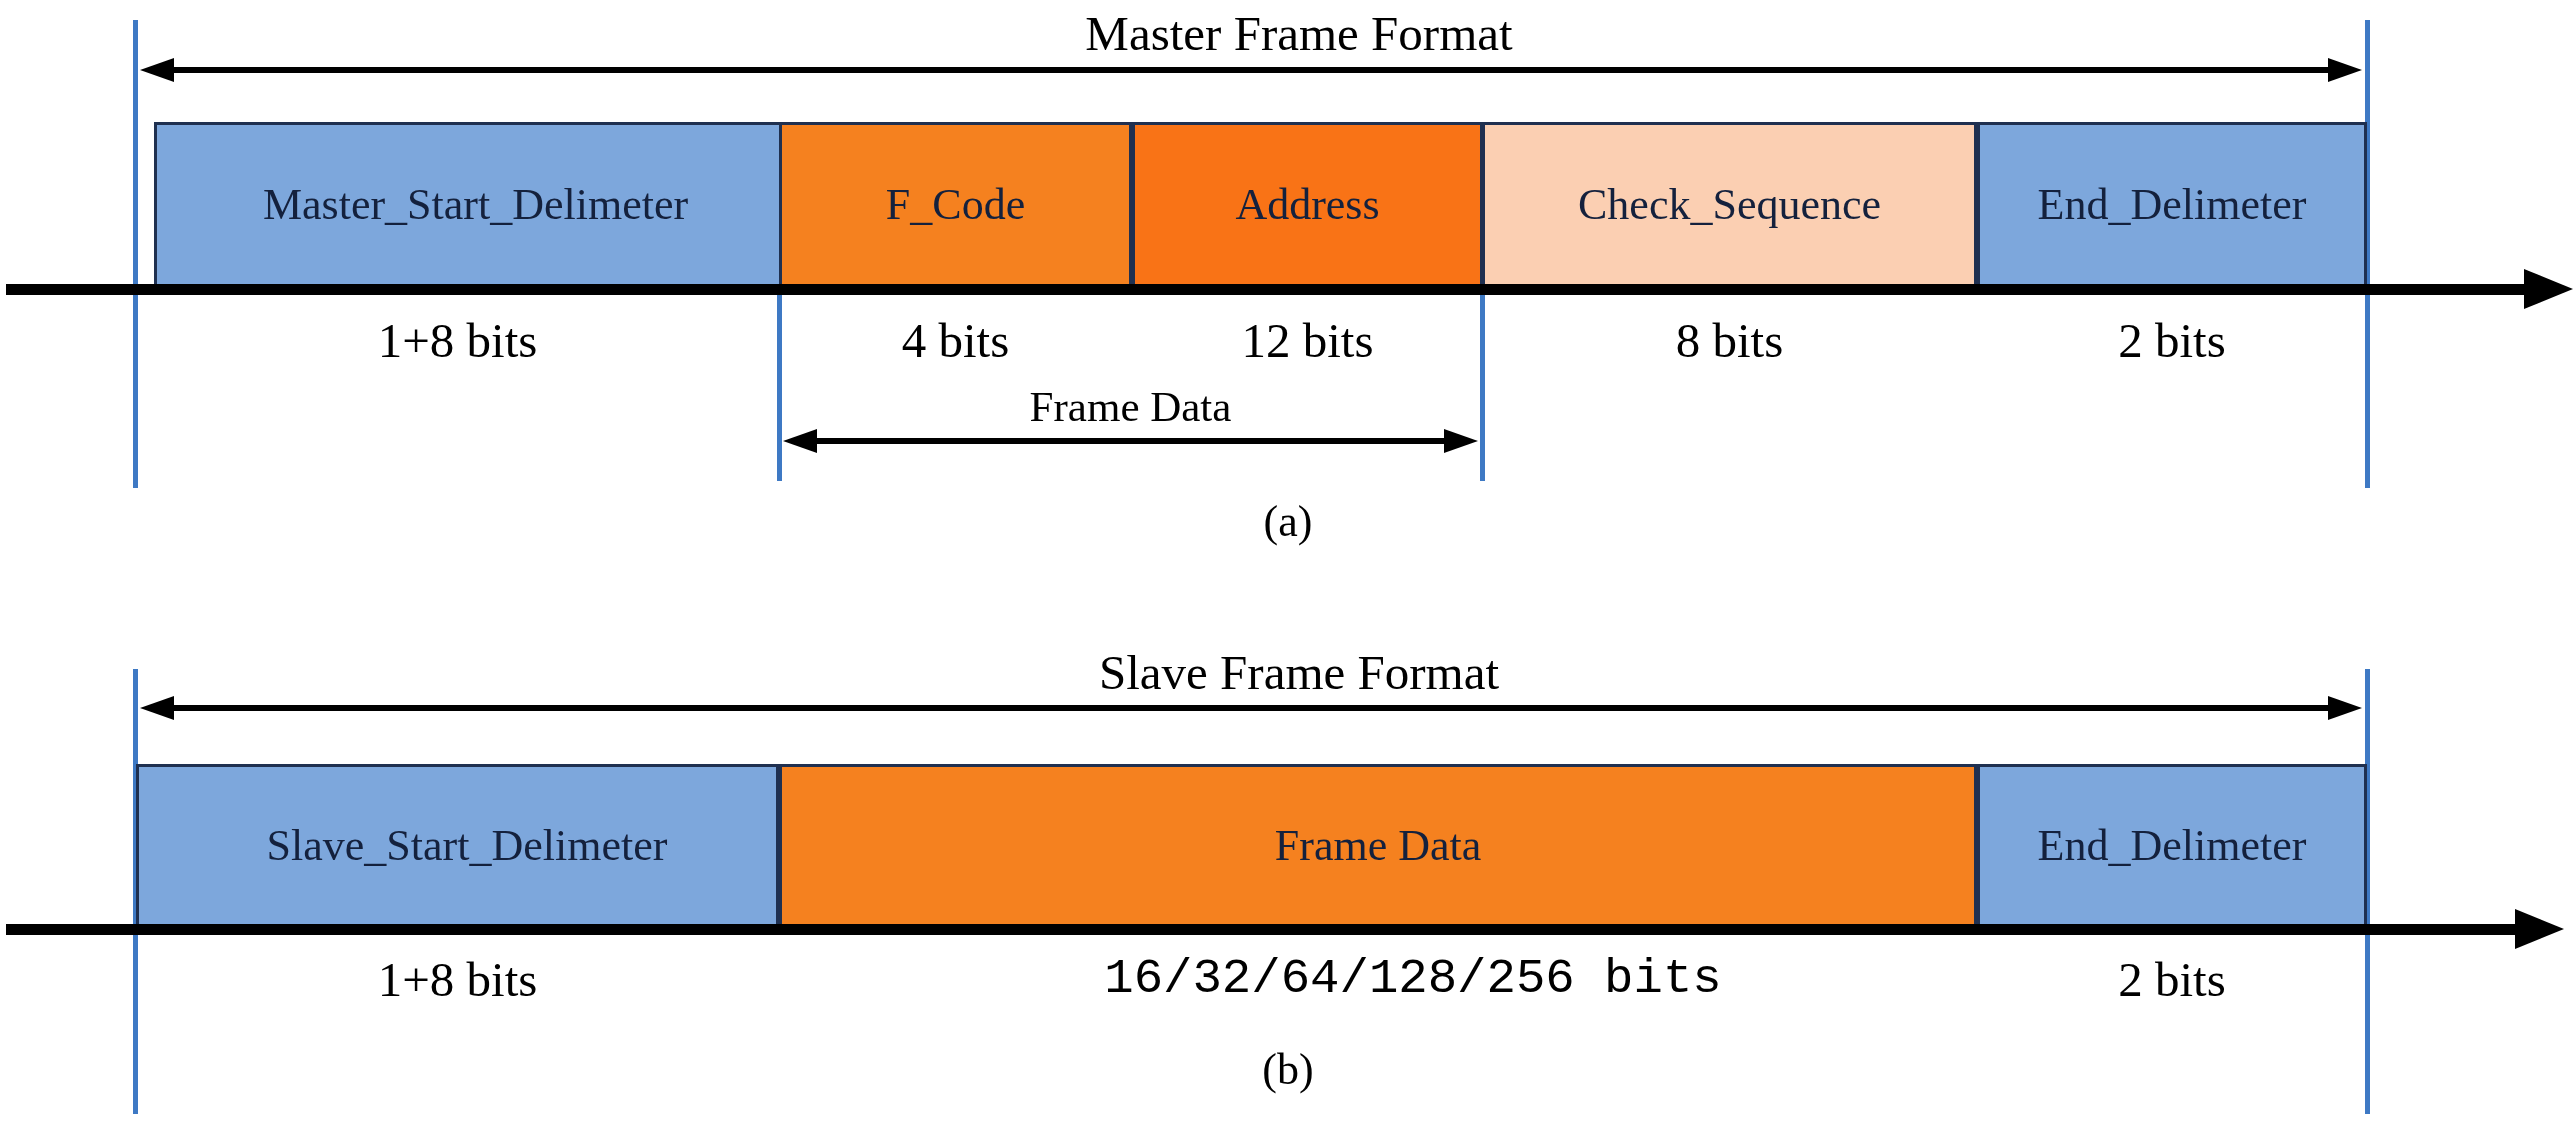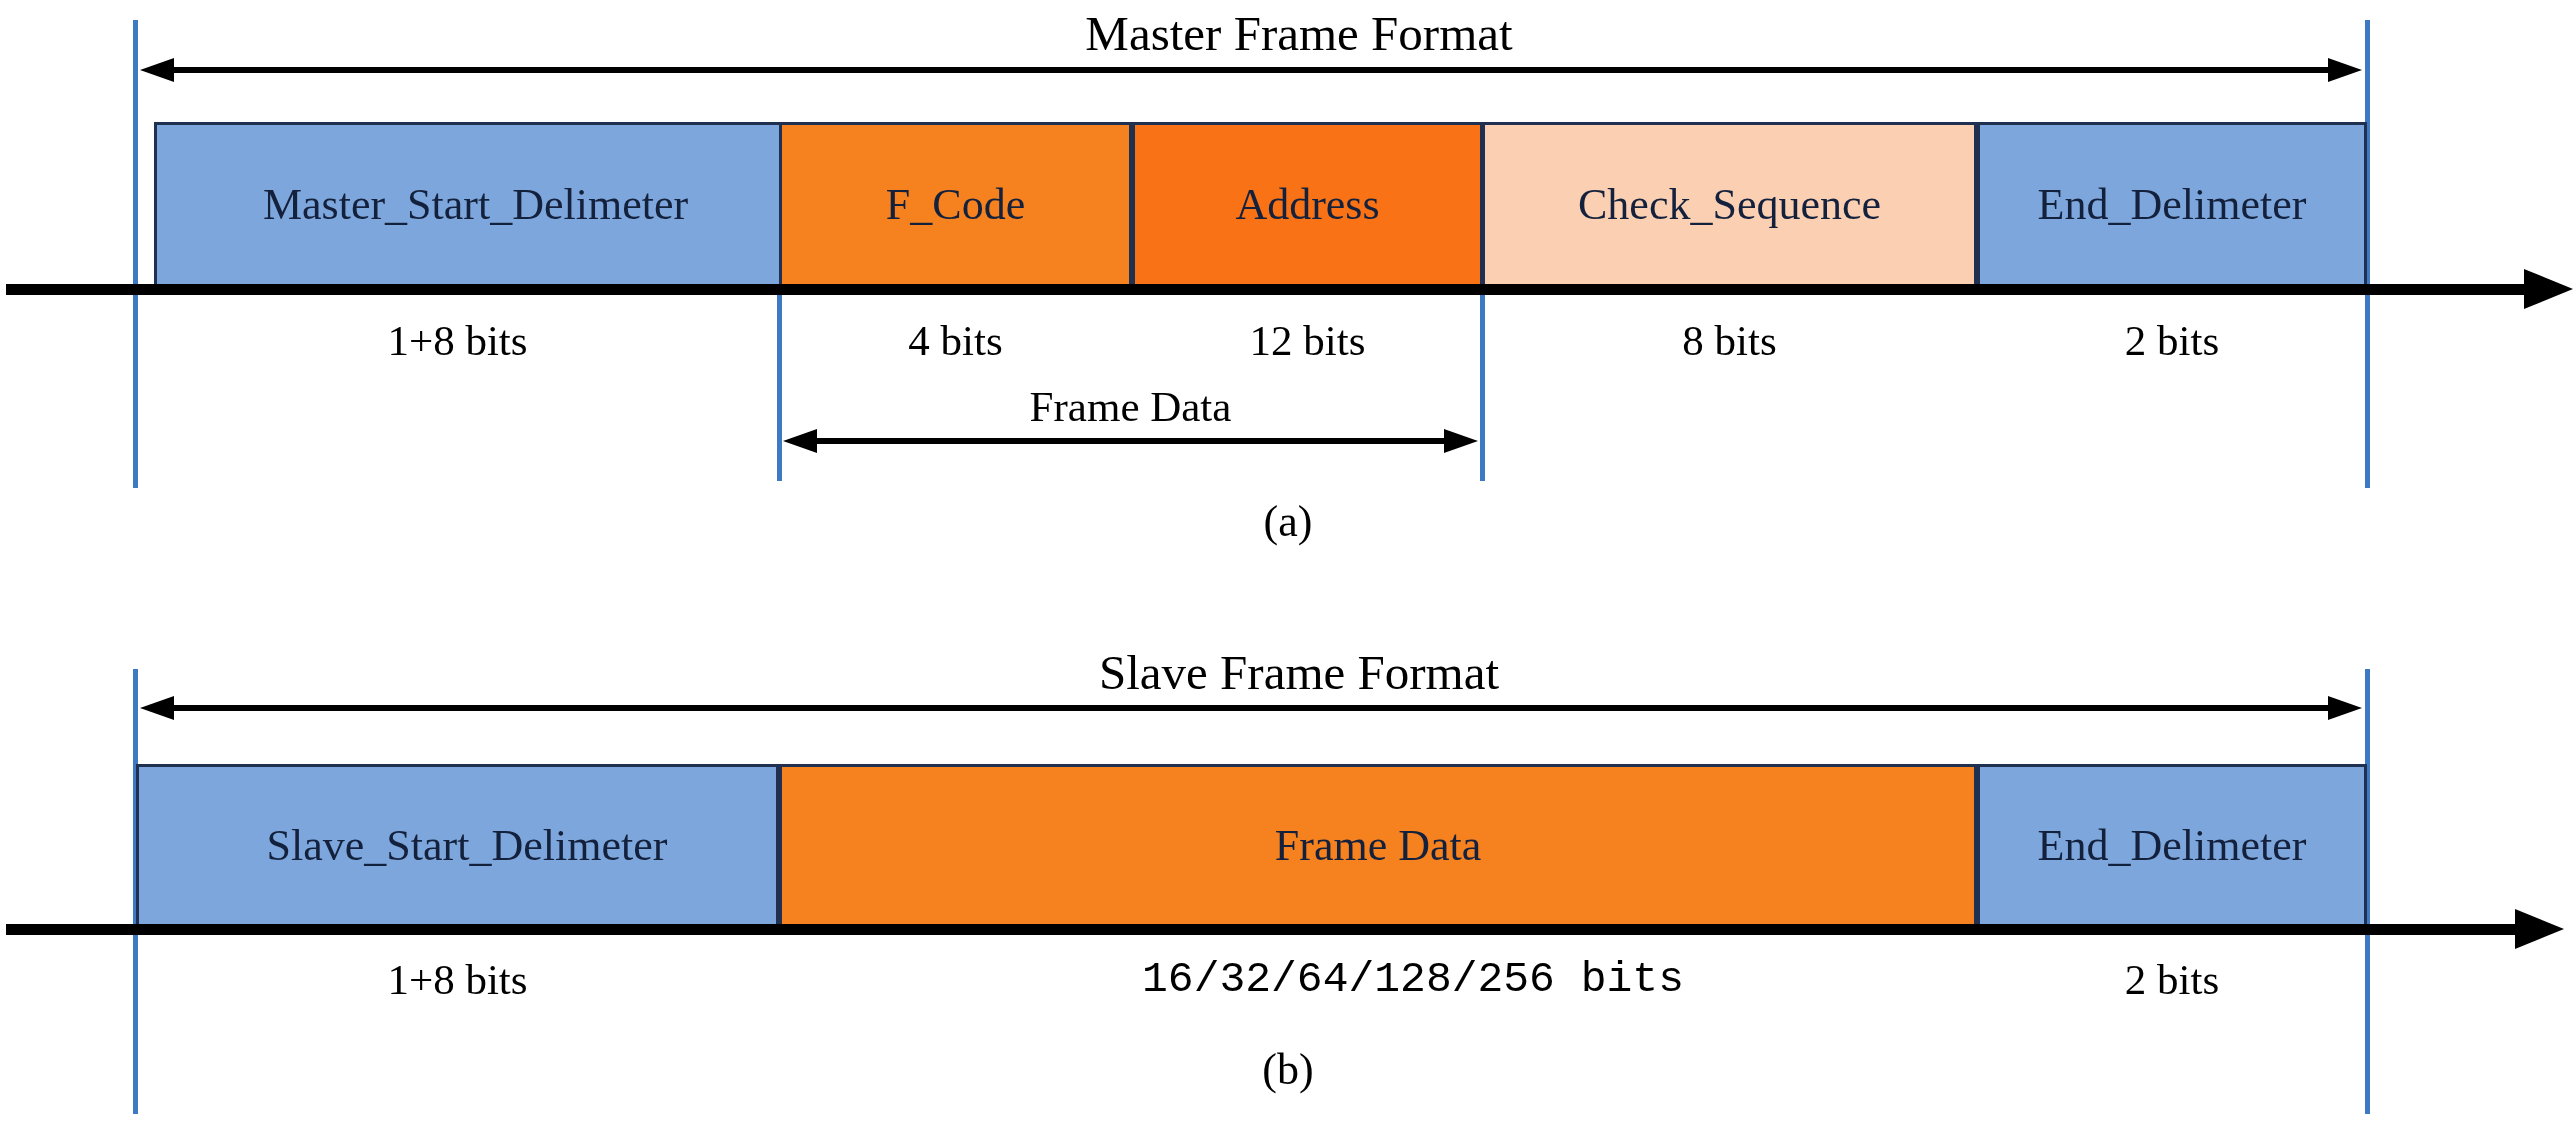--- a/index.html
+++ b/index.html
@@ -94,21 +94,21 @@
     position: absolute;
     text-align: center;
     font-size: 49px;
     line-height: 55px;
     white-space: nowrap;
     z-index: 4;
   }
   .bits-label {
     position: absolute;
     text-align: center;
-    font-size: 43px;
+    font-size: 49px;
     line-height: 53px;
     height: 53px;
     white-space: nowrap;
     z-index: 4;
   }
   .span-label {
     position: absolute;
     text-align: center;
     font-size: 43px;
     line-height: 53px;

